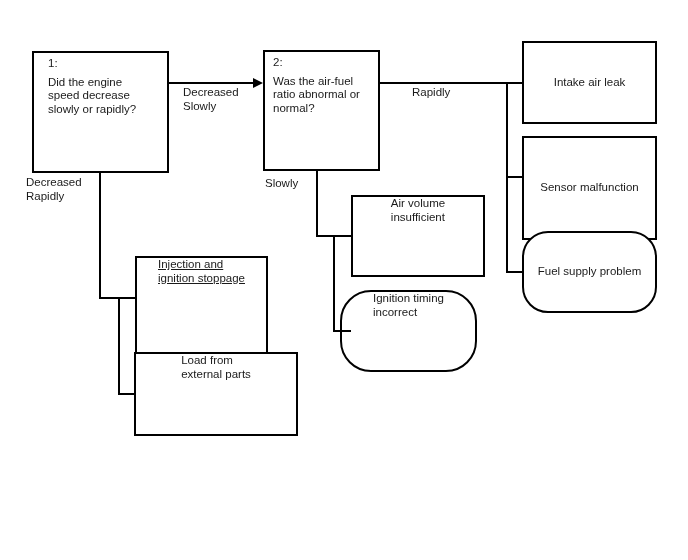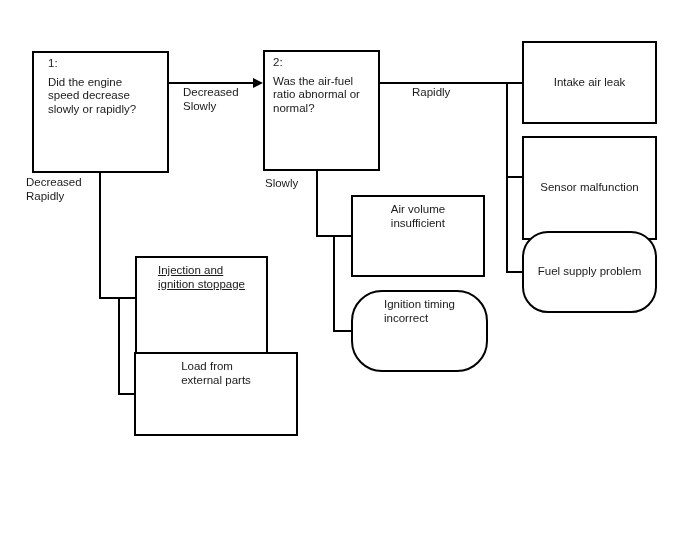--- a/index.html
+++ b/index.html
@@ -6,21 +6,21 @@
   .canvas{
     position:relative;width:688px;height:560px;background:#ffffff;
     font-family:"Liberation Sans",sans-serif;font-size:11.5px;line-height:13.5px;
     color:#1a1a1a;overflow:hidden;
   }
   .node{
     position:absolute;border:2px solid #000;background:#fff;box-sizing:border-box;
   }
   .decision .nid{margin-bottom:5px;}
   .ntext{white-space:pre-line;display:block;text-align:left;}
-  .leaf-top{display:flex;justify-content:center;align-items:flex-start;padding-top:6px;}
+  .leaf-top{display:flex;justify-content:center;align-items:flex-start;}
   .leaf-center{display:flex;justify-content:center;align-items:center;}
   .hline,.vline{position:absolute;background:#000;}
   .hline{height:2px;}
   .vline{width:2px;}
   .elabel{position:absolute;white-space:pre-line;}
   .arrowhead{
     position:absolute;width:0;height:0;
     border-top:5px solid transparent;border-bottom:5px solid transparent;
     border-left:10px solid #000;
   }
@@ -54,21 +54,21 @@
 
   <div class="node leaf-center" style="left:522px;top:231px;width:135px;height:82px;border-radius:26px;">
       <span class="ntext">Fuel supply problem</span>
     </div>
 
   <div class="node leaf-top" style="left:351px;top:195px;width:134px;height:82px;">
       <span class="ntext">Air volume
 insufficient</span>
     </div>
 
-  <div class="node leaf-top" style="left:351px;top:290px;width:137px;height:82px;border-radius:31px;">
+  <div class="node leaf-top" style="left:340px;top:290px;width:137px;height:82px;border-radius:31px;">
       <span class="ntext">Ignition timing
 incorrect</span>
     </div>
 
   <div class="node leaf-top" style="left:135px;top:256px;width:133px;height:99px;text-decoration:underline;">
       <span class="ntext">Injection and
 ignition stoppage</span>
     </div>
 
   <div class="node leaf-top" style="left:134px;top:352px;width:164px;height:84px;">

